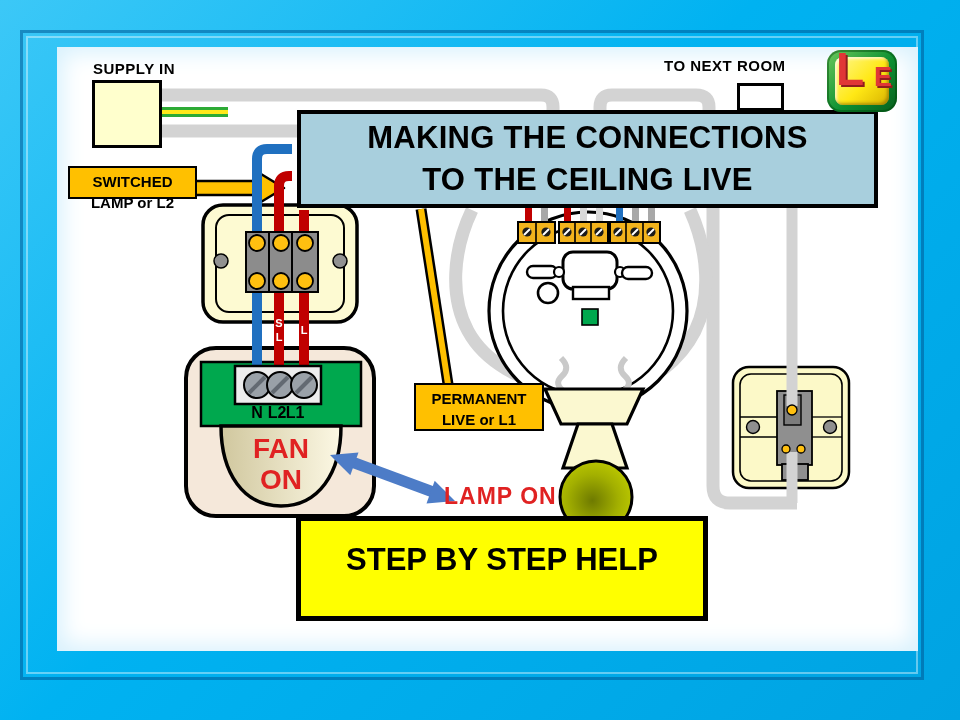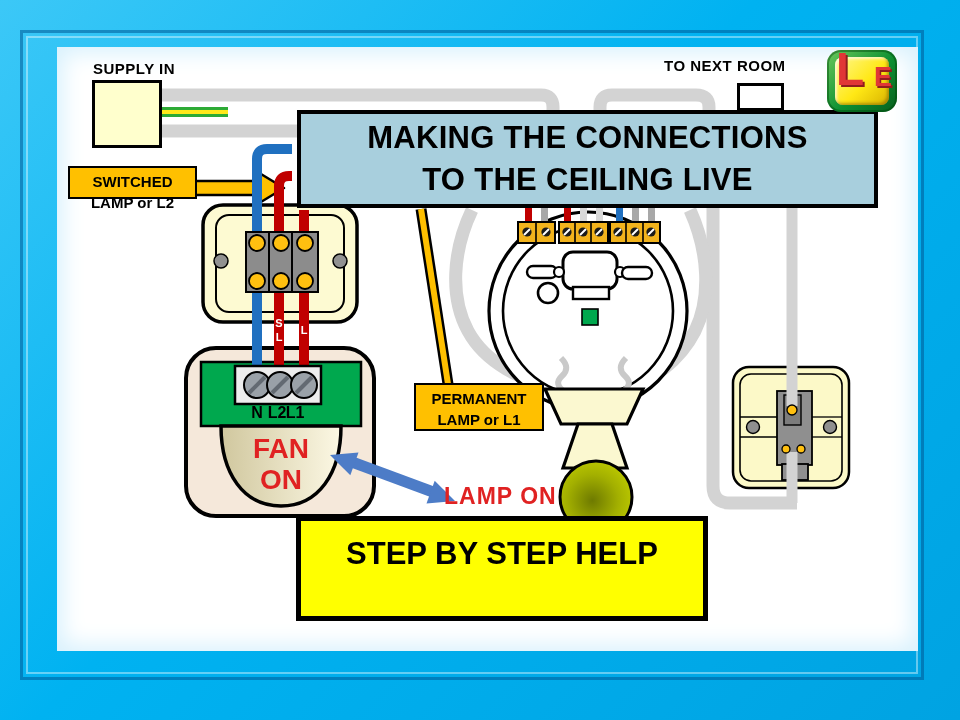--- a/index.html
+++ b/index.html
@@ -27,21 +27,21 @@
   .permanent{left:398px;top:383px;width:130px;height:48px;margin-left:16px;}
   .wtag{position:absolute;width:12px;text-align:center;color:#fff;
         font:bold 11px/12px "Liberation Sans",sans-serif;}
   .fterm{position:absolute;top:404px;text-align:center;color:#000;
          font:600 16px/18px "Liberation Sans",sans-serif;}
   .fan-on{left:226px;top:433px;width:110px;text-align:center;color:#e02222;
           font:bold 28px/31px "Liberation Sans",sans-serif;}
   .lamp-on{left:444px;top:483px;width:125px;color:#e02222;
            font:bold 23px/26px "Liberation Sans",sans-serif;letter-spacing:1px;}
   .step-box{left:296px;top:516px;width:412px;height:105px;background:#ffff00;border:5px solid #000;
-            text-align:center;font:bold 31px/46px "Liberation Sans",sans-serif;color:#000;padding-top:10px;}
+            text-align:center;font:bold 31px/46px "Liberation Sans",sans-serif;color:#000;padding-top:16px;}
   .footer{left:0;right:0;top:684px;text-align:center;color:#112147;
           font:bold 25px/28px "Liberation Sans",sans-serif;}
   .logo{left:827px;top:50px;width:70px;height:62px;border-radius:14px;
         background:linear-gradient(135deg,#6cc95c,#0d9032 55%,#075f1e);
         box-shadow:inset 0 0 0 2px rgba(0,70,10,.45);}
   .logo-inner{position:absolute;left:8px;top:7px;right:8px;bottom:7px;border-radius:8px;
         background:linear-gradient(135deg,#fff88e,#ffe815 55%,#d8b300);
         box-shadow:inset -2px -2px 3px rgba(120,90,0,.5), inset 2px 2px 3px rgba(255,255,255,.7);}
   .logo-l{position:absolute;left:9px;top:-6px;color:#e03636;font:bold 46px/50px "Liberation Sans",sans-serif;
           text-shadow:2px 2px 0 #8f1d1d;}
@@ -247,21 +247,21 @@
     <div>TO THE CEILING LIVE</div>
   </div>
 
   <div class="abs olabel switched">
     <div>SWITCHED</div>
     <div>LAMP or L2</div>
   </div>
 
   <div class="abs olabel permanent">
     <div>PERMANENT</div>
-    <div>LAMP or L1</div>
+    <div>LIVE or L1</div>
   </div>
 
   <span class="wtag" style="left:273px;top:317px;">S</span>
   <span class="wtag" style="left:273px;top:331px;">L</span>
   <span class="wtag" style="left:298px;top:324px;">L</span>
 
   <span class="fterm" style="left:248px;width:18px;">N</span>
   <span class="fterm" style="left:266px;width:22px;">L2</span>
   <span class="fterm" style="left:284px;width:22px;">L1</span>
 

